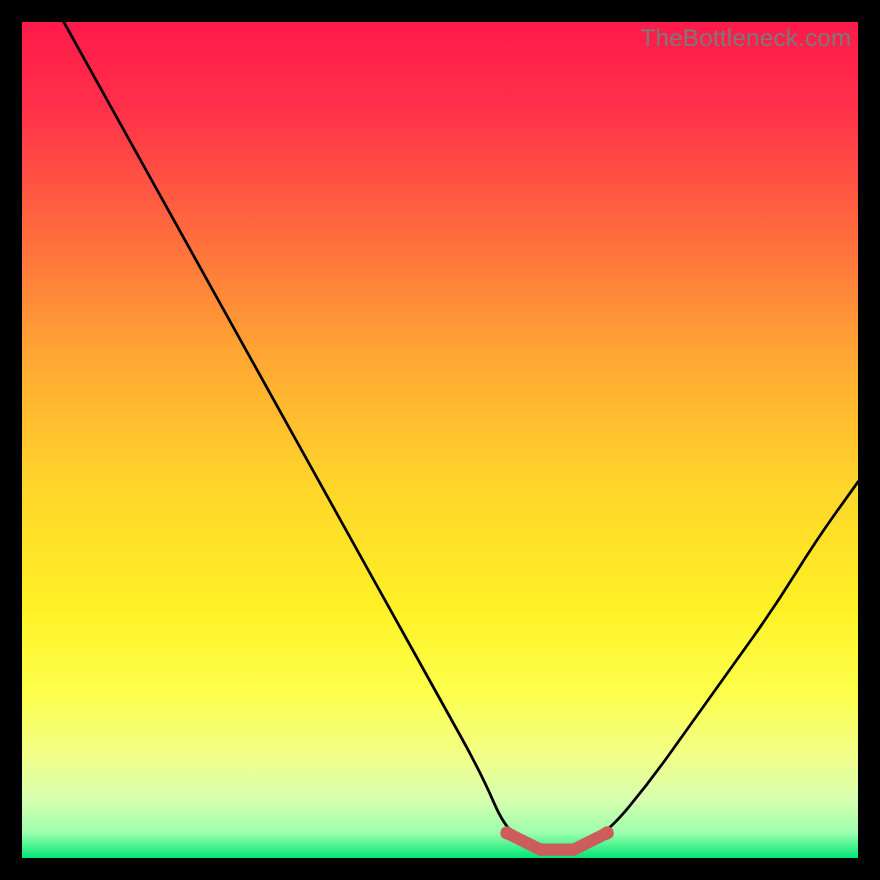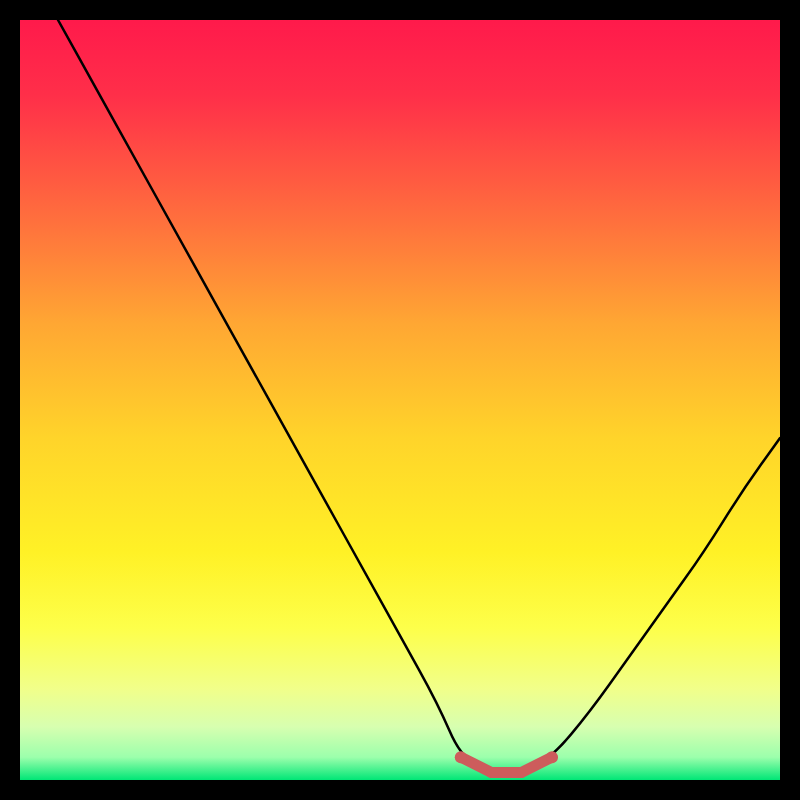--- a/index.html
+++ b/index.html
@@ -60,13 +60,14 @@
     <rect x="0" y="0" width="760" height="760" fill="url(#bg-grad)"></rect>
     <path id="curve-path" fill="none" stroke-width="2.5" stroke-linecap="round" d="M 38.0 0.0 Q 38.0 0.0 57.0 34.2 Q 76.0 68.4 95.0 102.6 Q 114.0 136.8 133.0 171.0 Q 152.0 205.2 171.0 239.4 Q 190.0 273.6 209.0 307.8 Q 228.0 342.0 247.0 376.2 Q 266.0 410.4 285.0 444.6 Q 304.0 478.8 323.0 513.0 Q 342.0 547.2 361.0 581.4 Q 380.0 615.6 399.0 649.8 Q 418.0 684.0 429.4 710.6 Q 440.8 737.2 456.0 744.8 Q 471.2 752.4 486.4 752.4 Q 501.6 752.4 516.8 744.8 Q 532.0 737.2 551.0 714.4 Q 570.0 691.6 589.0 665.0 Q 608.0 638.4 627.0 611.8 Q 646.0 585.2 665.0 558.6 Q 684.0 532.0 703.0 501.6 Q 722.0 471.2 741.0 444.6 T 760.0 418.0" stroke="#000000"></path>
     <g id="marker-group">
         <line x1="440.79999999999995" y1="737.2" x2="471.2" y2="752.4" stroke="#cd5c5c" stroke-width="11" stroke-linecap="round"></line>
         <line x1="471.2" y1="752.4" x2="501.6" y2="752.4" stroke="#cd5c5c" stroke-width="11" stroke-linecap="round"></line>
         <line x1="501.6" y1="752.4" x2="532" y2="737.2" stroke="#cd5c5c" stroke-width="11" stroke-linecap="round"></line>
         <circle cx="440.79999999999995" cy="737.2" r="6" fill="#cd5c5c"></circle>
         <circle cx="532" cy="737.2" r="6" fill="#cd5c5c"></circle>
       </g>
   </svg>
+  <div class="watermark">TheBottleneck.com</div>
 </div>
 
 </body></html>

